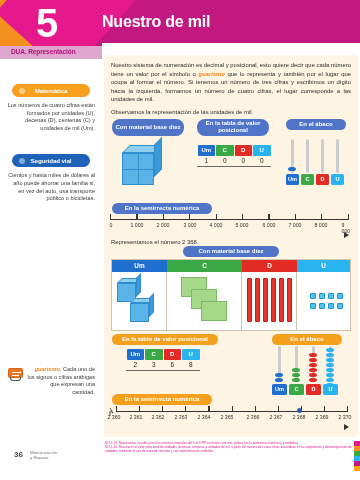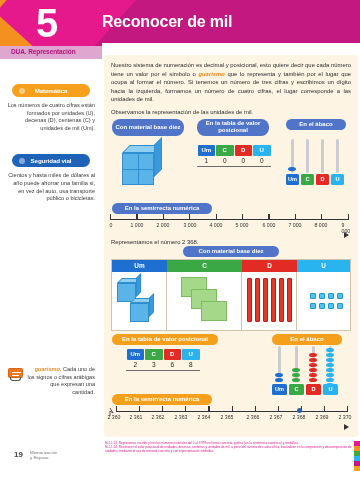--- a/index.html
+++ b/index.html
@@ -136,21 +136,21 @@
   .side-strip { position:absolute; right:0; top:441px; width:6px; height:30px; }
   .side-strip div { height:5px; }
 </style>
 </head>
 <body>
 
 <div class="header">
   <div class="hdr-orange"></div>
   <div class="hdr-pink"></div>
   <div class="hdr-num">5</div>
-  <div class="hdr-title">Reconocer de mil</div>
+  <div class="hdr-title">Nuestro de mil</div>
   <div class="hdr-underline"></div>
 </div>
 <div class="dua"></div>
 <div class="dua-txt">DUA. Representación</div>
 
 <div class="sidebar">
 
   <div class="side-blk" style="margin-top:22px;">
     <div class="pill pill-orange">Matemática</div>
     <div class="side-txt">Los números de cuatro cifras están formados por unidades (U), decenas (D), centenas (C) y unidades de mil (Um).</div>
@@ -397,21 +397,21 @@
       <span style="left:241px;">2 370</span>
     </div>
   </div>
 
 </div>
 
 <div class="stds">
   <div>M.2.1.13. Representar, escribir y leer los números naturales del 0 al 9 999 en forma concreta, gráfica (en la semirrecta numérica) y simbólica.</div>
   <div>M.2.1.14. Reconocer el valor posicional de unidades, decenas, centenas y unidades de mil, a partir del número de cuatro cifras, basándose en la composición y descomposición de unidades, mediante el uso de material concreto y con representación simbólica.</div>
 </div>
-<div class="footer-num">19</div>
+<div class="footer-num">36</div>
 <div class="footer-txt">Memorización<br>y Repaso</div>
 <div class="side-strip">
   <div style="background:#e5198b;"></div>
   <div style="background:#f39020;"></div>
   <div style="background:#3aa845;"></div>
   <div style="background:#29b4ef;"></div>
   <div style="background:#c2187f;"></div>
   <div style="background:#f6a01e;"></div>
 </div>
 

